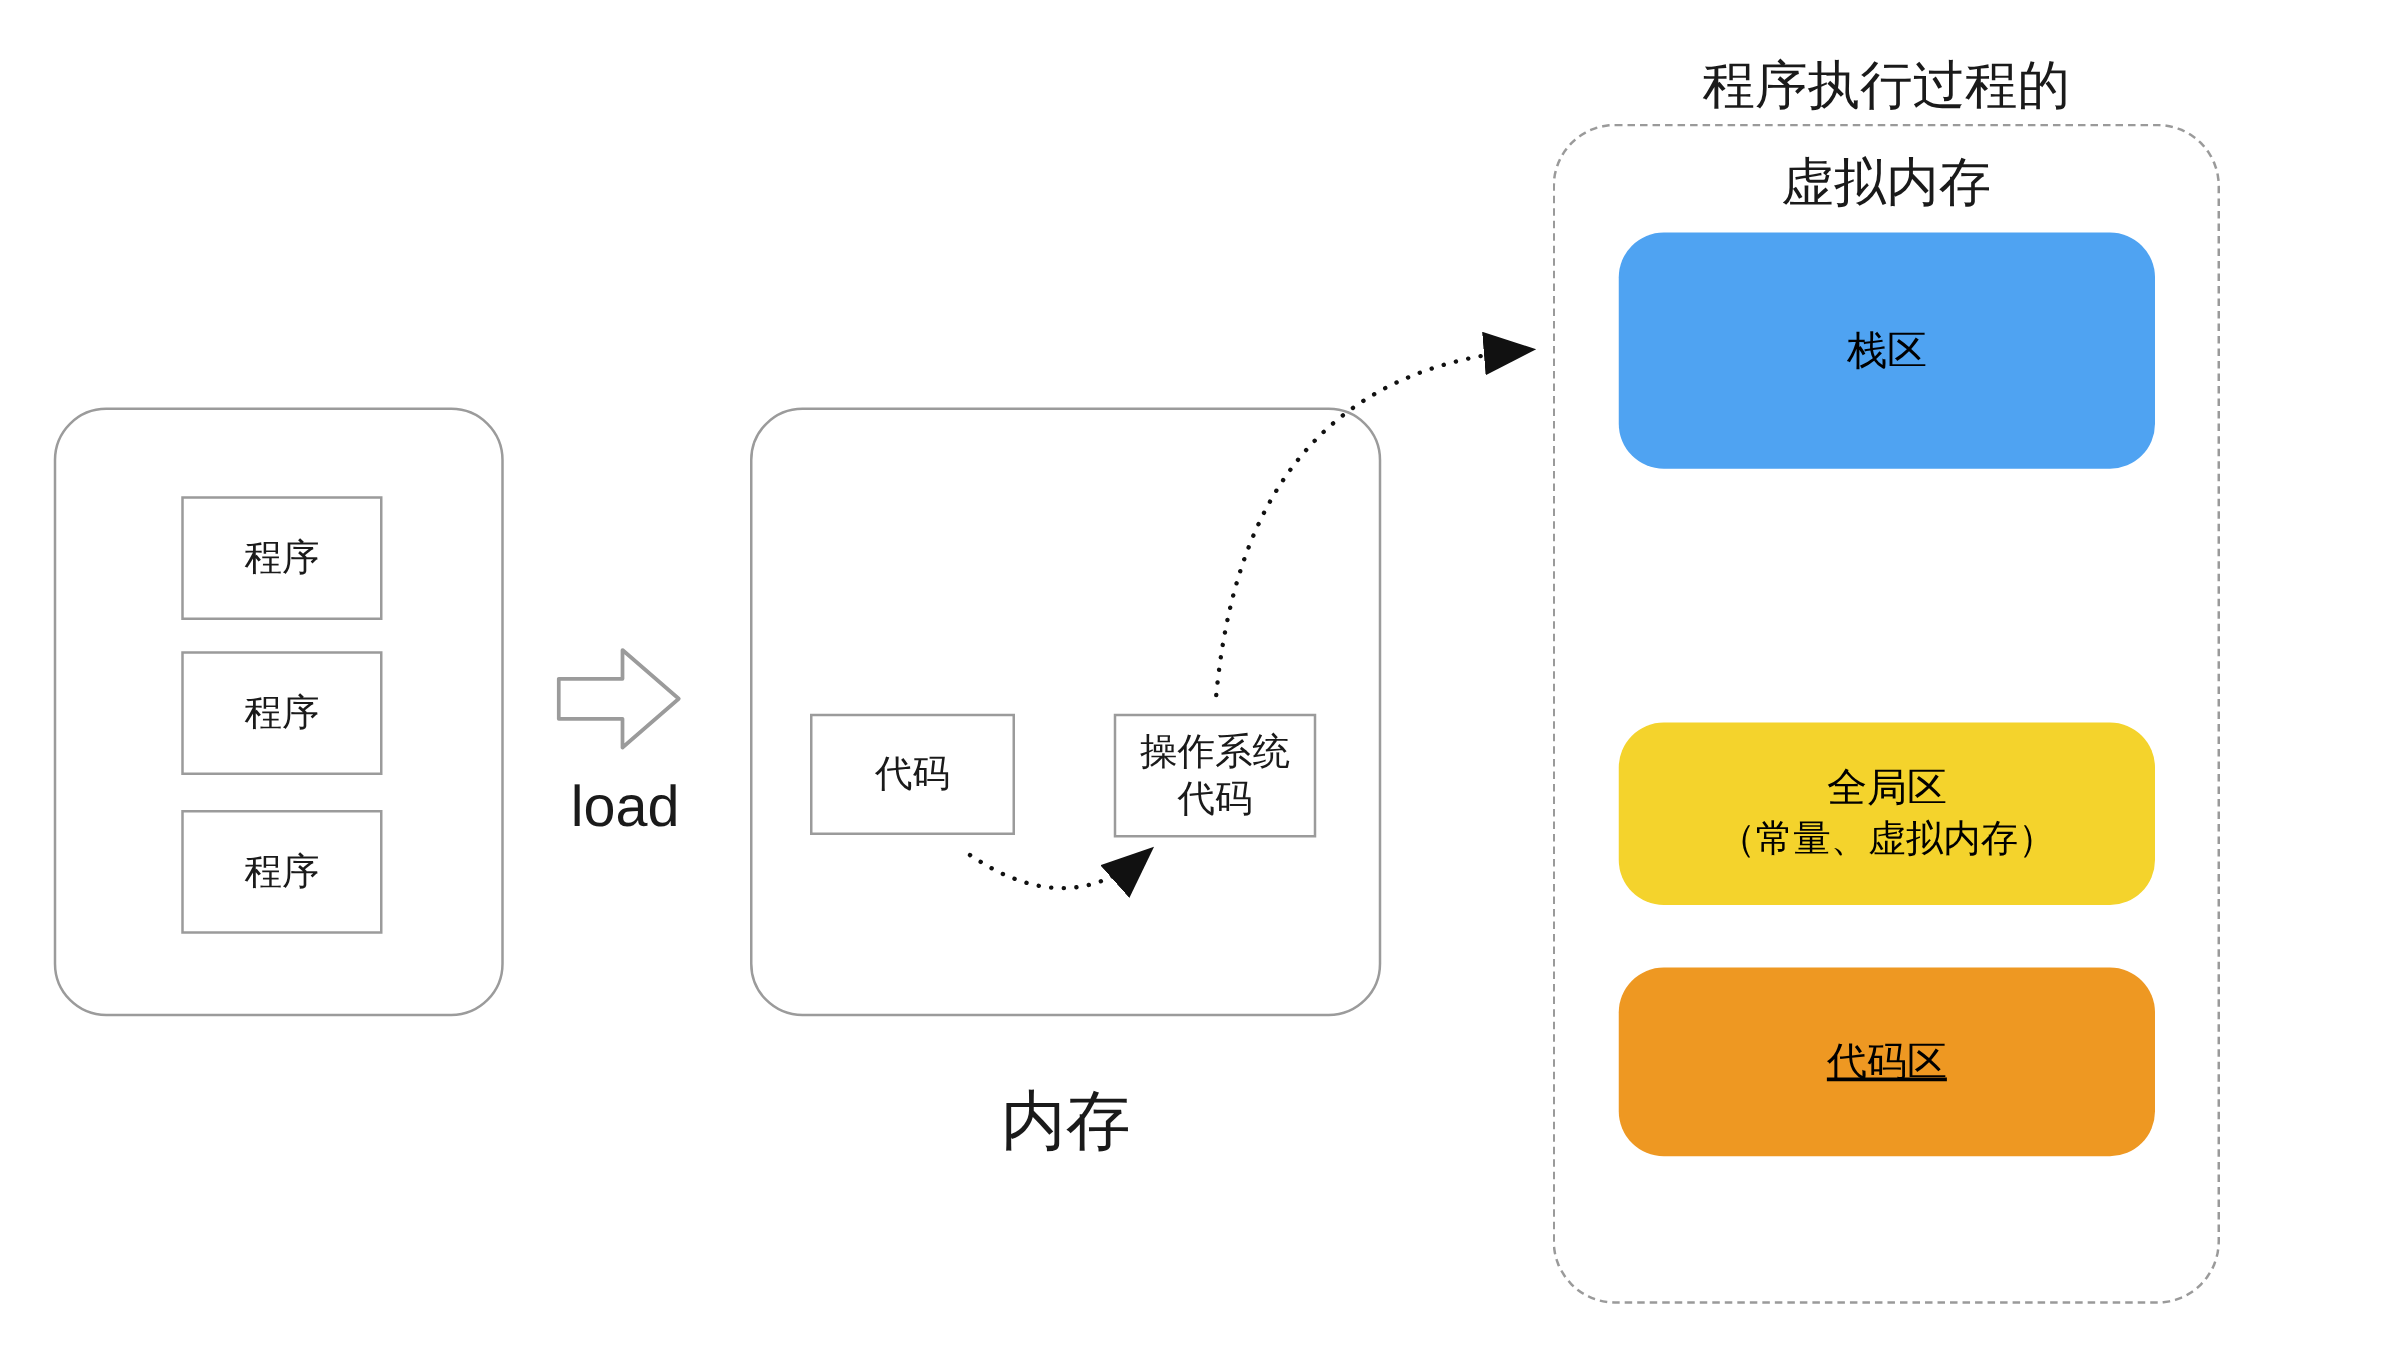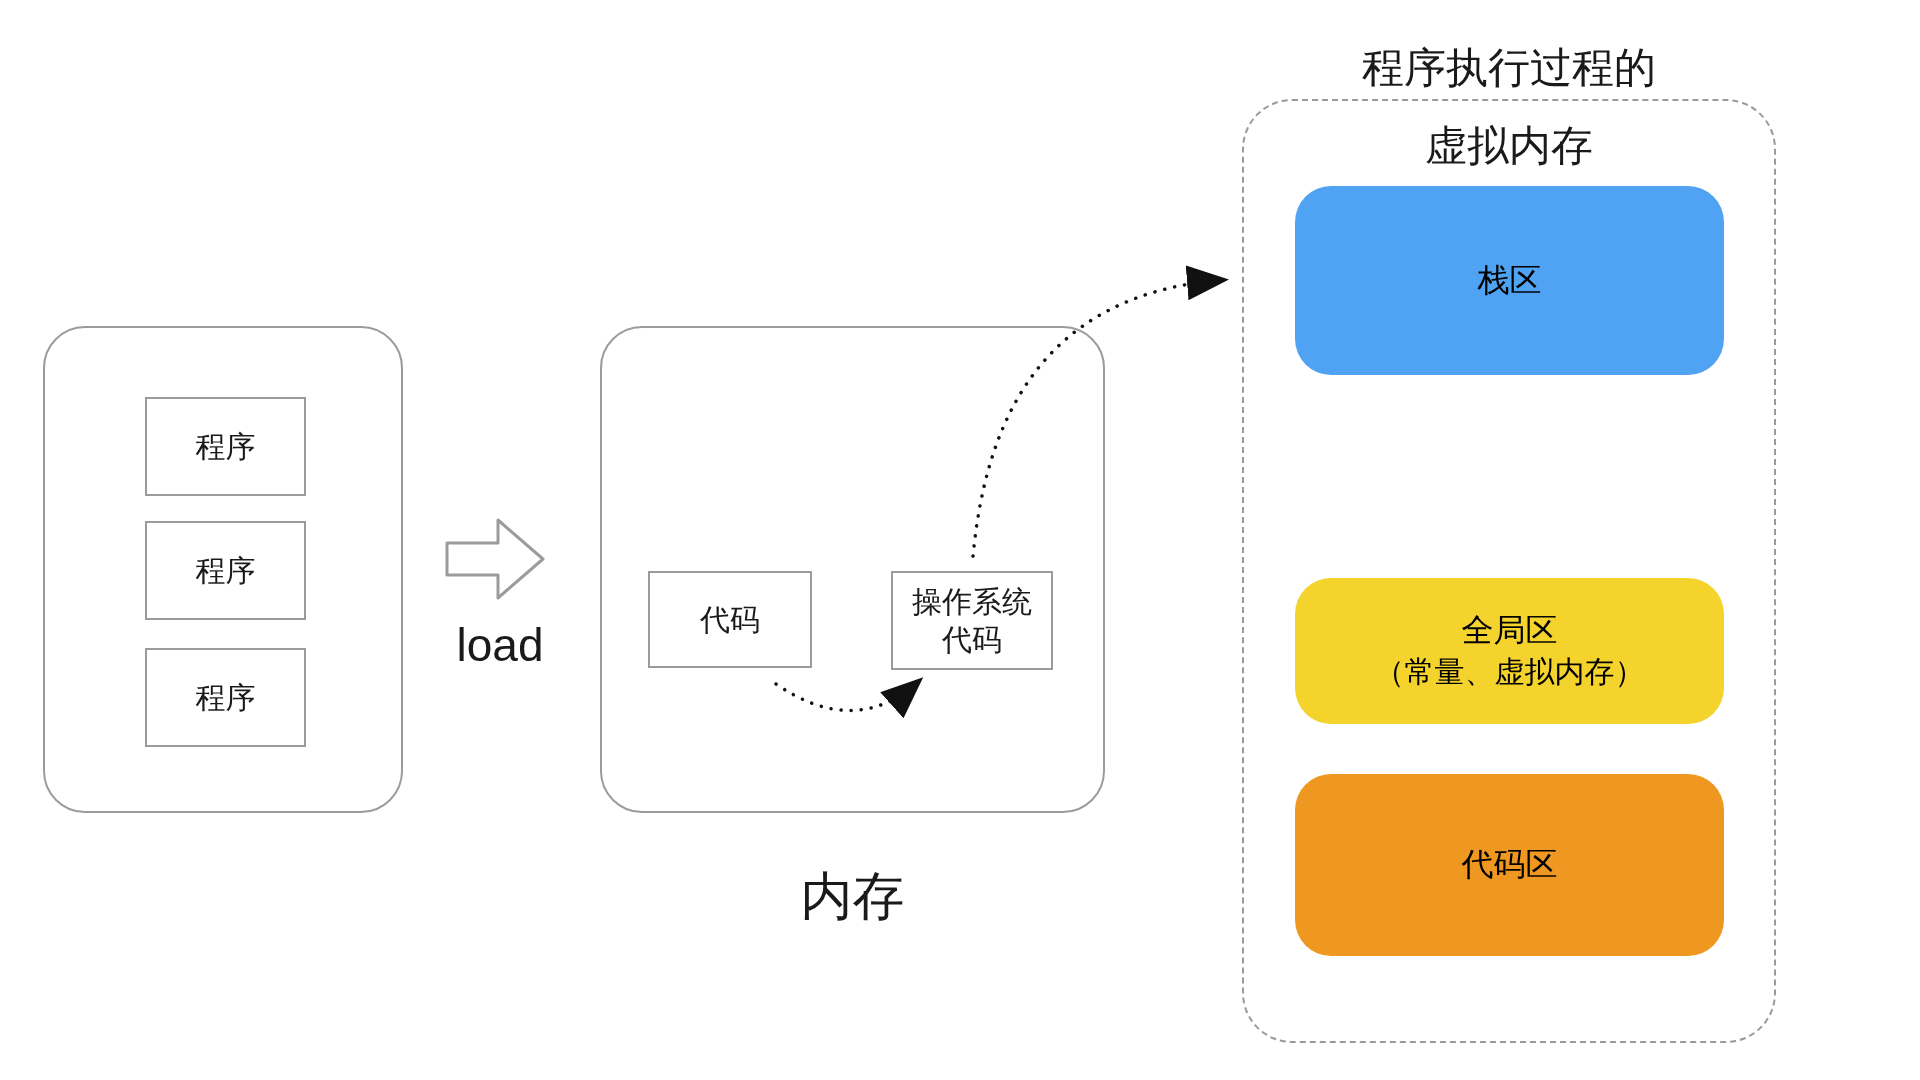--- a/index.html
+++ b/index.html
@@ -116,21 +116,21 @@
 
 <div class="panel dashed" style="left:1242px; top:99px; width:534px; height:944px; background:transparent;">
   <div class="region" style="top: 85px; height: 189px; background: rgb(79, 163, 242);">
     <span class="line1">栈区</span>
     <span class="line2"></span>
   </div>
   <div class="region" style="top: 477px; height: 146px; background: rgb(244, 211, 44);">
     <span class="line1">全局区</span>
     <span class="line2">（常量、虚拟内存）</span>
   </div>
-  <div class="region" style="top: 673px; height: 182px; background: rgb(238, 152, 34);">
+  <div class="region" style="top: 673px; height: 151px; background: rgb(238, 152, 34); text-decoration: underline;">
     <span class="line1">代码区</span>
     <span class="line2"></span>
   </div>
 </div>
 
 <svg id="arrow-overlay" viewBox="0 0 1920 1080">
   <defs>
     <marker id="arrowhead" markerWidth="14" markerHeight="12" refX="10" refY="5" orient="auto">
       <path d="M0,0 L12,5 L0,10 Z" fill="#111111"></path>
     </marker>

